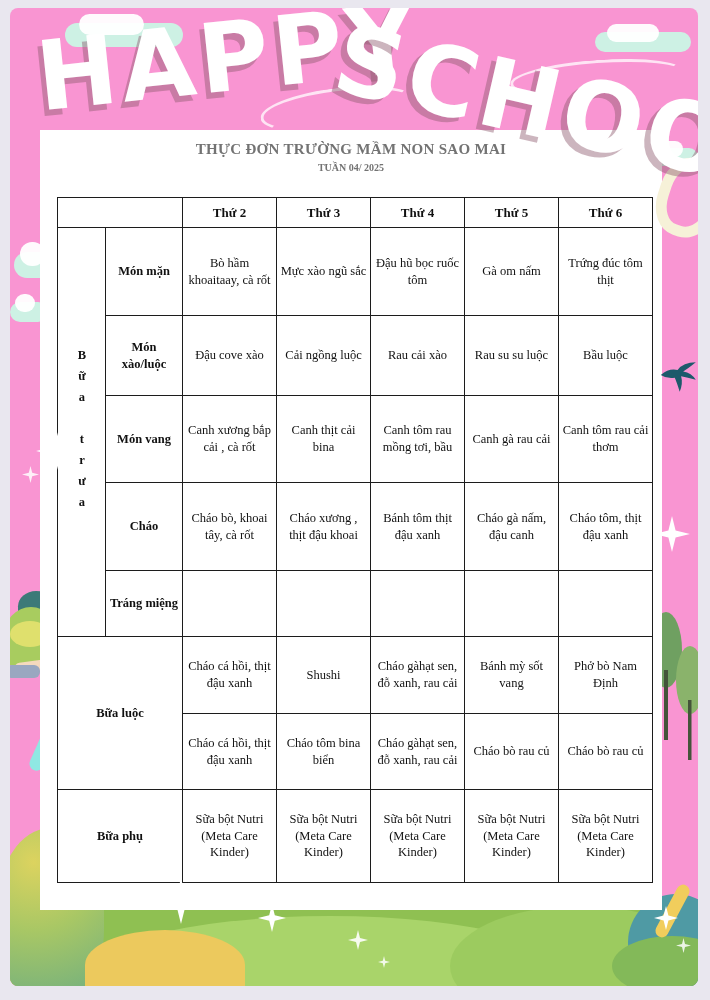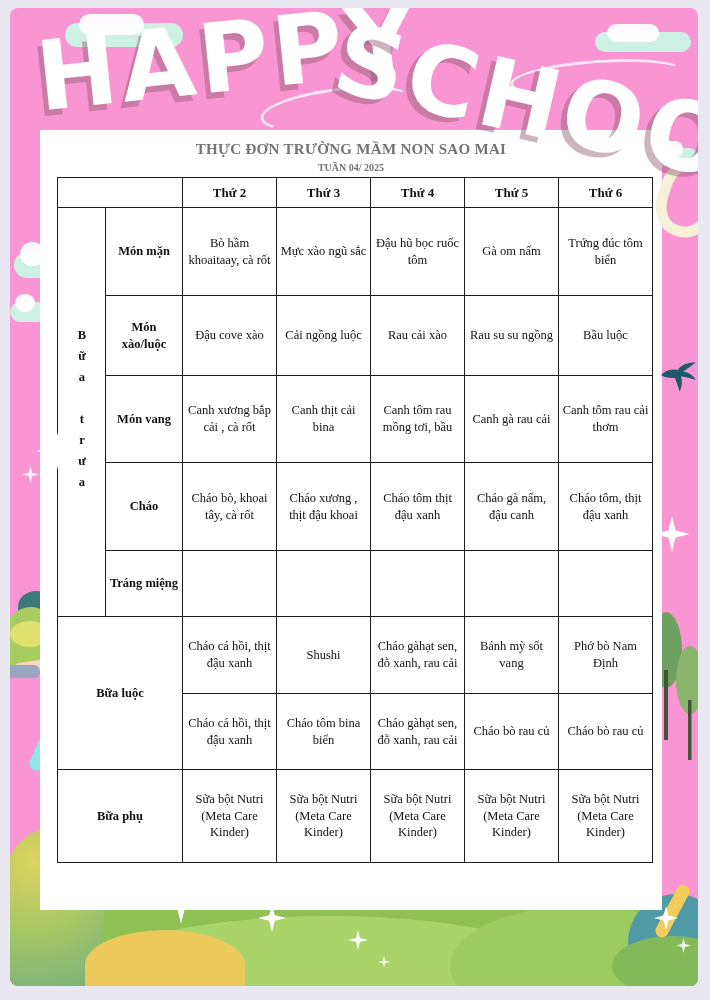--- a/index.html
+++ b/index.html
@@ -71,21 +71,21 @@
     position:absolute;left:30px;top:122px;width:622px;height:780px;
     background:#ffffff;z-index:3;
   }
   .title-block{text-align:center;padding-top:11px;color:#737373;}
   .title-line1{font-weight:bold;font-size:15px;letter-spacing:.3px;}
   .title-line2{font-weight:bold;font-size:10px;margin-top:4px;}
   .title-line3{font-weight:bold;font-size:14px;margin-top:3px;}
   
   table.menu{
     border-collapse:collapse;table-layout:fixed;
-    margin-left:17px;margin-top:4px;width:595px;
+    margin-left:17px;margin-top:24px;width:595px;
     color:#111;
   }
   table.menu td,table.menu th{
     border:1.7px solid #1c1c1c;text-align:center;vertical-align:middle;
     font-size:12.5px;line-height:1.35;padding:2px 3px;
     overflow:hidden;background:#fff;
   }
   table.menu th{font-weight:bold;font-size:13px;}
   td.cat{font-weight:bold;font-size:13px;}
   td.group-label{font-weight:bold;font-size:13.5px;}
@@ -188,43 +188,43 @@
         <th>Thứ 5</th>
         <th>Thứ 6</th>
       </tr>
       <tr style="height:88px">
         <td class="vert" rowspan="5">Bữa trưa</td>
         <td class="cat">Món mặn</td>
         <td>Bò hầm khoaitaay, cà rốt</td>
         <td>Mực xào ngũ sắc</td>
         <td>Đậu hũ bọc ruốc tôm</td>
         <td>Gà om nấm</td>
-        <td>Trứng đúc tôm biển</td>
+        <td>Trứng đúc tôm thịt</td>
       </tr>
       <tr style="height:80px">
         <td class="cat">Món xào/luộc</td>
         <td>Đậu cove xào</td>
         <td>Cải ngồng luộc</td>
         <td>Rau cải xào</td>
-        <td>Rau su su ngồng</td>
+        <td>Rau su su luộc</td>
         <td>Bầu luộc</td>
       </tr>
       <tr style="height:87px">
         <td class="cat">Món vang</td>
         <td>Canh xương bắp cải , cà rốt</td>
         <td>Canh thịt cải bina</td>
         <td>Canh tôm rau mồng tơi, bầu</td>
         <td>Canh gà rau cải</td>
         <td>Canh tôm rau cải thơm</td>
       </tr>
       <tr style="height:88px">
         <td class="cat">Cháo</td>
         <td>Cháo bò, khoai tây, cà rốt</td>
         <td>Cháo xương , thịt đậu khoai</td>
-        <td>Cháo tôm thịt đậu xanh</td>
+        <td>Bánh tôm thịt đậu xanh</td>
         <td>Cháo gà nấm, đậu canh</td>
         <td>Cháo tôm, thịt đậu xanh</td>
       </tr>
       <tr style="height:66px">
         <td class="cat">Tráng miệng</td>
         <td></td>
         <td></td>
         <td></td>
         <td></td>
         <td></td>

